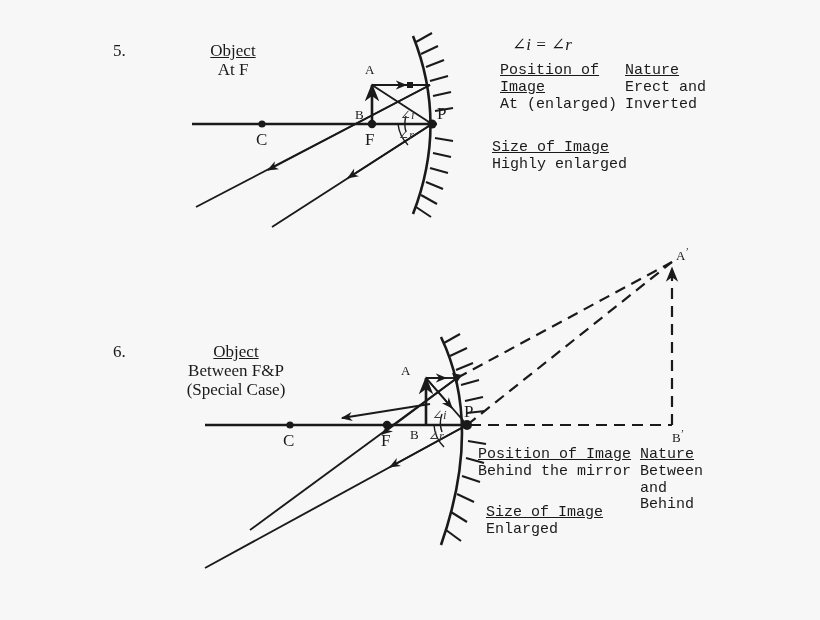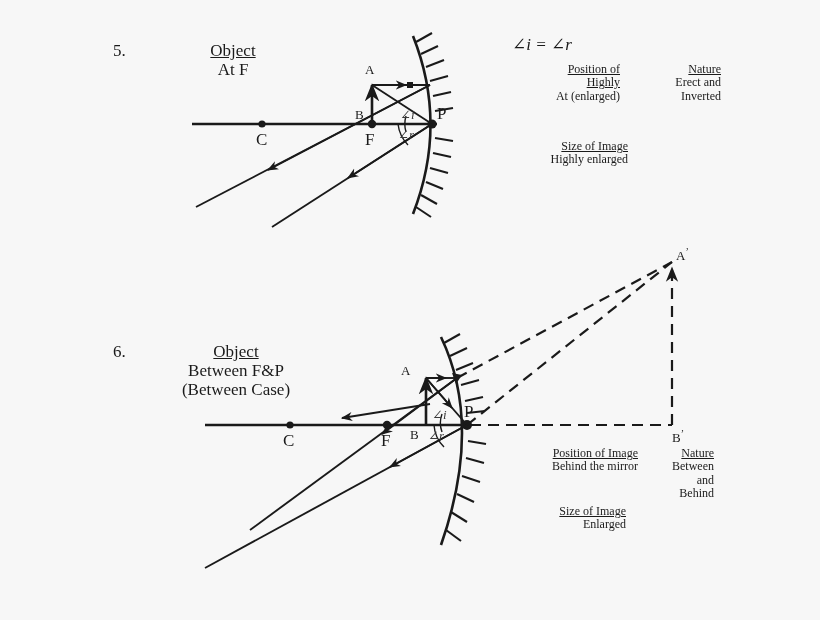--- a/index.html
+++ b/index.html
@@ -27,21 +27,21 @@
     line-height: 1.12;
     color: #1a1a1a;
   }
   .num { font-size: 17px; }
   .hdr { font-size: 17px; text-align: center; margin-left: 23px; }
   .hdr u, .u { text-decoration: underline; }
   .pt { font-size: 17px; }
   .ptsm { font-size: 13px; }
   .ang { font-size: 13px; font-style: italic; color: #3a3a3a; }
   .eqn { font-size: 17px; font-style: italic; }
-  .blk { font-size: 12px; text-align: right; }
+  .blk { font-size: 15px; text-align: left; font-family: Liberation Mono, monospace; }
   .blk .t { text-decoration: underline; }
   .prime { font-size: 10px; vertical-align: super; }
 </style>
 </head>
 <body style="background: rgb(247, 247, 247);">
 
 <svg id="canvas" viewBox="0 0 820 620">
   <defs>
     <marker id="ah" viewBox="0 0 10 10" refX="9" refY="5" markerWidth="7" markerHeight="7" orient="auto-start-reverse">
       <path d="M0,1 L10,5 L0,9 L3,5 Z" fill="#1a1a1a"></path>
@@ -157,21 +157,21 @@
 
 <div class="lbl hdr" style="left:163px; top:41px; width:94px;">
   <span class="u">Object</span><br>
   <span>At F</span>
 </div>
 
 <div class="lbl eqn" style="left:512px; top:35px;font-style:italic;">∠i = ∠r</div>
 
 <div class="lbl blk" style="left:500px; top:63px; width:120px;">
   <span class="t">Position of</span><br>
-  <span class="t">Highly</span><br>
+  <span class="t">Image</span><br>
   <span>At (enlarged)</span>
 </div>
 
 <div class="lbl blk" style="left:492px; top:140px; width:136px;">
   <span class="t">Size of Image</span><br>
   <span>Highly enlarged</span>
 </div>
 
 <div class="lbl blk" style="left:625px; top:63px; width:96px;">
   <span class="t">Nature</span><br>
@@ -185,21 +185,21 @@
 <div class="lbl ptsm" style="left:365px; top:63px;">A</div>
 <div class="lbl ptsm" style="left:355px; top:108px;">B</div>
 <div class="lbl ang" style="left:400px; top:108px;">∠i</div>
 <div class="lbl ang" style="left:398px; top:128px;">∠r</div>
 
 <div class="lbl num" style="left:113px; top:342px;">6.</div>
 
 <div class="lbl hdr" style="left:138px; top:342px; width:150px;">
   <span class="u">Object</span><br>
   <span>Between F&amp;P</span><br>
-  <span>(Between Case)</span>
+  <span>(Special Case)</span>
 </div>
 
 <div class="lbl blk" style="left:478px; top:447px; width:160px;">
   <span class="t">Position of Image</span><br>
   <span>Behind the mirror</span>
 </div>
 
 <div class="lbl blk" style="left:486px; top:505px; width:140px;">
   <span class="t">Size of Image</span><br>
   <span>Enlarged</span>

